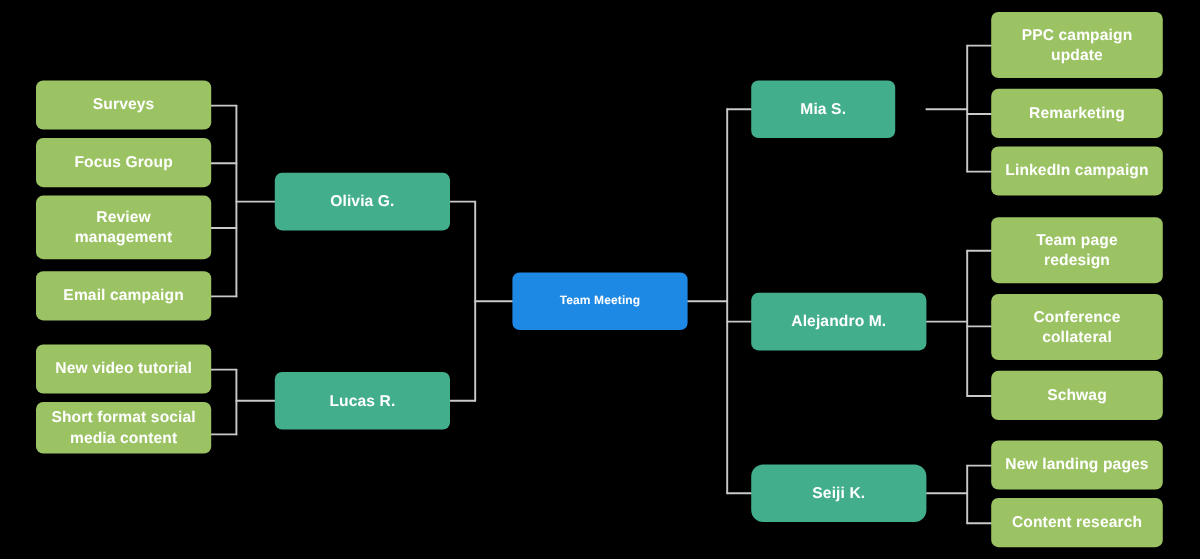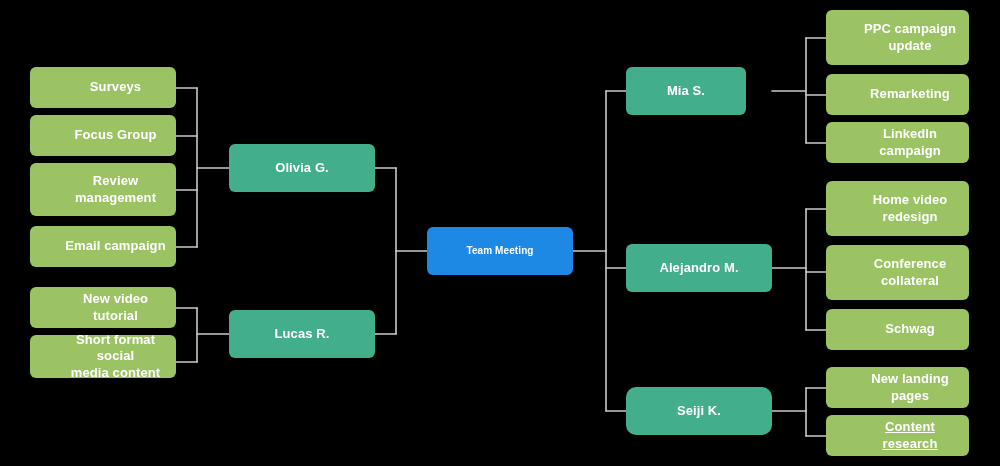--- a/index.html
+++ b/index.html
@@ -32,21 +32,21 @@
     text-align: center;
     border-radius: 6px;
     color: #ffffff;
     font-size: 13px;
     font-weight: bold;
     line-height: 1.25;
     padding: 4px 8px;
     letter-spacing: 0.1px;
     white-space: pre-line;
   }
-  .node.leaf   { background: #9bc363; padding-left: 33px; }
+  .node.leaf   { background: #9bc363; }
   .node.branch { background: #42ae8c; }
   .node.root   { background: #1e88e5; font-size: 10px; text-align: right; }
 </style>
 </head>
 <body>
 
 <div id="canvas">
   <svg id="connectors" viewBox="0 0 1000 466" xmlns="http://www.w3.org/2000/svg">
       <line x1="197" y1="88" x2="197" y2="247" stroke="#c9c9c9" stroke-width="1.6" stroke-linecap="round"></line>
       <line x1="197" y1="168" x2="229" y2="168" stroke="#c9c9c9" stroke-width="1.6" stroke-linecap="round"></line>
@@ -94,21 +94,21 @@
       <div class="node leaf" style="left: 30px; top: 163px; width: 146px; height: 53px;"><span>Review
 management</span></div>
       <div class="node leaf" style="left: 30px; top: 226px; width: 146px; height: 41px;"><span>Email campaign</span></div>
       <div class="node leaf" style="left: 30px; top: 287px; width: 146px; height: 41px;"><span>New video tutorial</span></div>
       <div class="node leaf" style="left: 30px; top: 335px; width: 146px; height: 43px;"><span>Short format social
 media content</span></div>
       <div class="node leaf" style="left: 826px; top: 10px; width: 143px; height: 55px;"><span>PPC campaign
 update</span></div>
       <div class="node leaf" style="left: 826px; top: 74px; width: 143px; height: 41px;"><span>Remarketing</span></div>
       <div class="node leaf" style="left: 826px; top: 122px; width: 143px; height: 41px;"><span>LinkedIn campaign</span></div>
-      <div class="node leaf" style="left: 826px; top: 181px; width: 143px; height: 55px;"><span>Home video
+      <div class="node leaf" style="left: 826px; top: 181px; width: 143px; height: 55px;"><span>Team page
 redesign</span></div>
       <div class="node leaf" style="left: 826px; top: 245px; width: 143px; height: 55px;"><span>Conference
 collateral</span></div>
       <div class="node leaf" style="left: 826px; top: 309px; width: 143px; height: 41px;"><span>Schwag</span></div>
       <div class="node leaf" style="left: 826px; top: 367px; width: 143px; height: 41px; justify-content: center;"><span>New landing pages</span></div>
-      <div class="node leaf" style="left: 826px; top: 415px; width: 143px; height: 41px; text-decoration: underline;"><span>Content research</span></div>
+      <div class="node leaf" style="left: 826px; top: 415px; width: 143px; height: 41px;"><span>Content research</span></div>
     </div>
 </div>
 
 </body></html>

